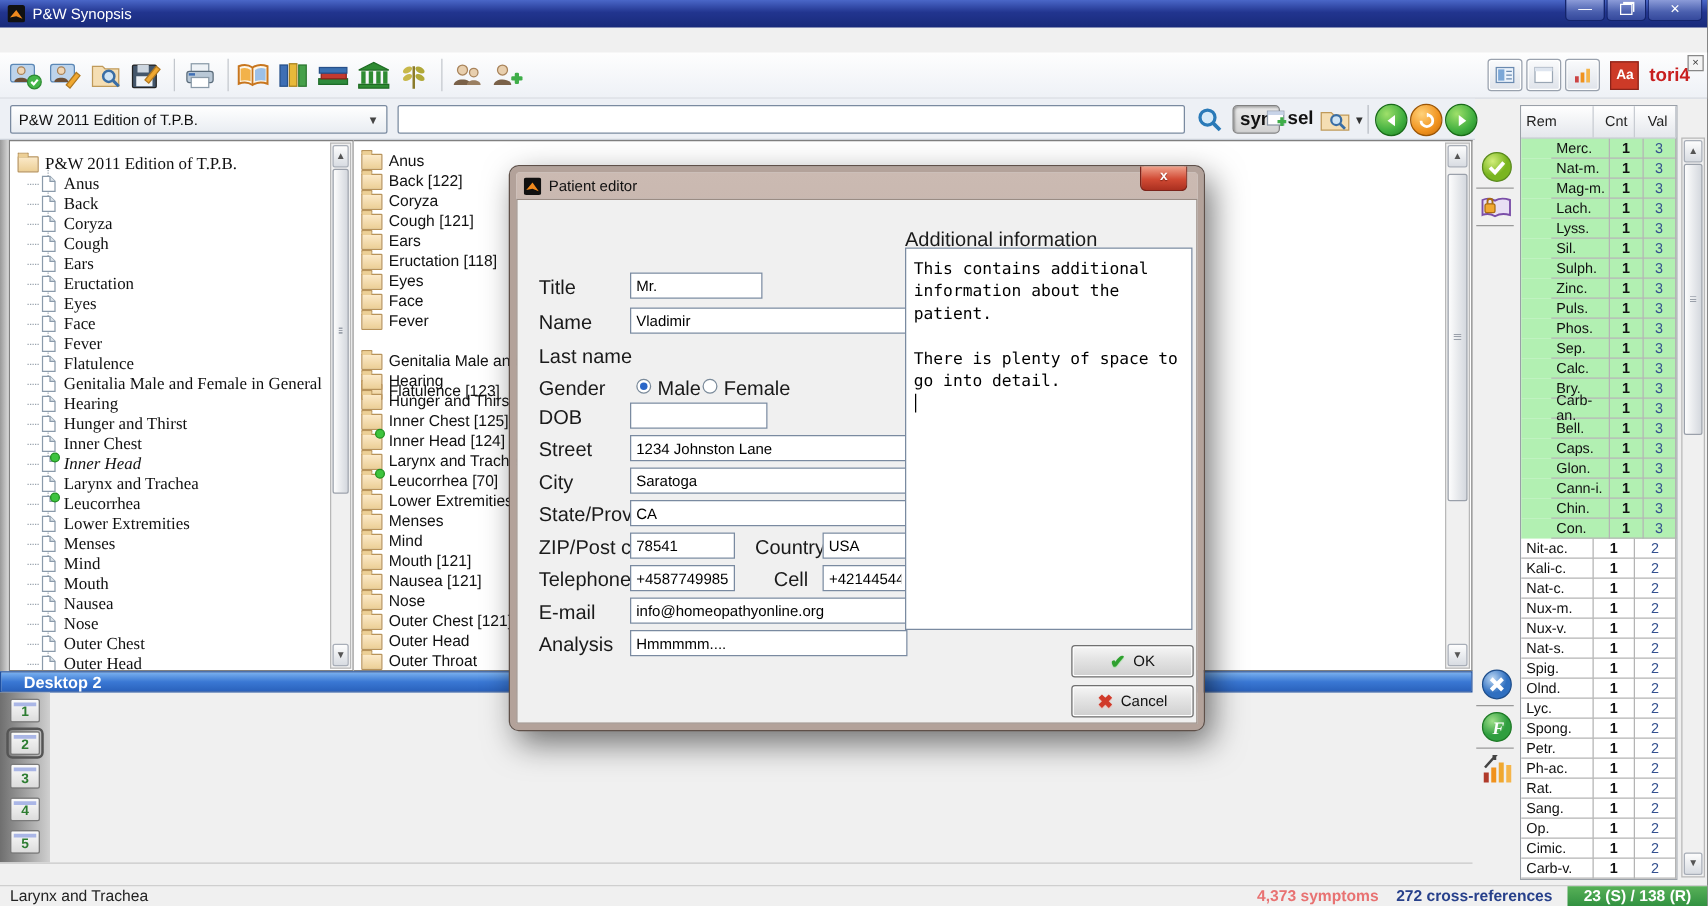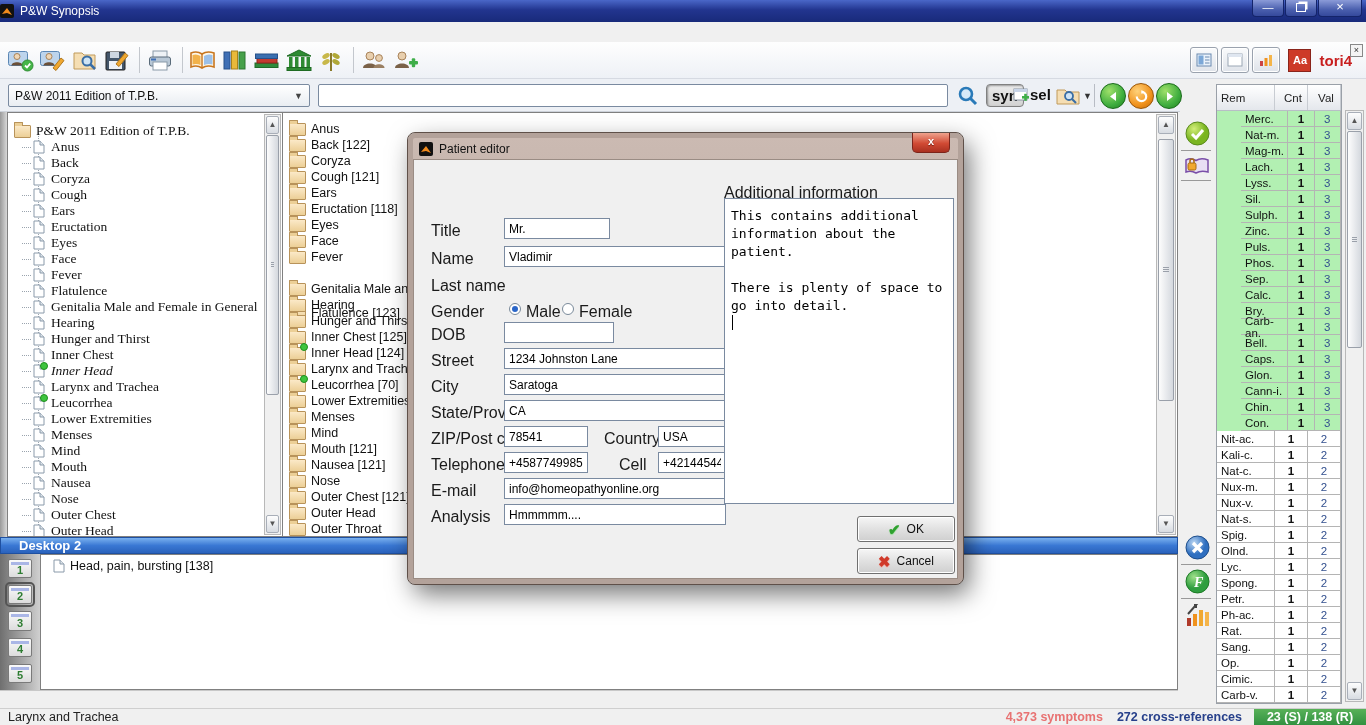--- a/index.html
+++ b/index.html
@@ -2,21 +2,21 @@
 <html><head>
 <meta charset="utf-8">
 <style>
   html,body{margin:0;padding:0;background:#333;}
   .screen{position:relative;width:1366px;height:725px;overflow:hidden;background:#f0f0f0;
           font-family:"Liberation Sans",sans-serif;font-size:12px;color:#111;}
   .abs{position:absolute;}
 
   
   .titlebar{left:0;top:0;width:1366px;height:22px;background:linear-gradient(180deg,#4a67c8,#22358f 45%,#182a7a);
-            color:#fff;display:flex;align-items:center;padding-left:0;box-sizing:border-box;}
+            color:#fff;display:flex;align-items:center;padding-left:6px;box-sizing:border-box;}
   .titlebar .apptitle{margin-left:6px;font-size:12px;}
   .frag{opacity:.95;}
   .winbtns{position:absolute;right:4px;top:0;display:flex;}
   .winbtn{width:30px;height:16px;margin-left:1px;border:1px solid #14246a;border-top:none;
           border-radius:0 0 4px 4px;background:linear-gradient(180deg,#8b9bd8,#4a5fae 60%,#35499c);
           color:#fff;font-size:11px;line-height:14px;text-align:center;}
   .maxglyph{display:inline-block;width:8px;height:7px;border:1px solid #fff;box-shadow:2px -2px 0 -0.5px #fff;margin-top:3px;}
 
   
   .menubar{left:0;top:22px;width:1366px;height:20px;background:linear-gradient(180deg,#f3f7fc,#dde5f2);
@@ -1130,29 +1130,20 @@
       <div class="ctab">
         <span class="bar"></span>
         <span class="n">4</span>
       </div>
 
       <div class="ctab">
         <span class="bar"></span>
         <span class="n">5</span>
       </div>
     </div>
-  <div class="abs clipcontent">
-    <div class="clipitem">
-      <svg class="pageicon" width="12" height="14" viewBox="0 0 12 14">
-          <path d="M1 1 h6 l4 4 v8 h-10 z" fill="#fff" stroke="#8a9aaa"></path>
-          <path d="M7 1 v4 h4" fill="#dde4ea" stroke="#8a9aaa"></path>
-        </svg>
-      <span>Head, pain, bursting [138]</span>
-    </div>
-  </div>
 
   <div class="abs graystrip"></div>
 
   <div class="abs statusbar">
     <span class="st-left">Larynx and Trachea</span>
     <span class="st-sym">4,373 symptoms</span>
     <span class="st-cross">272 cross-references</span>
     <span class="st-green">23 (S) / 138 (R)</span>
   </div>
 

